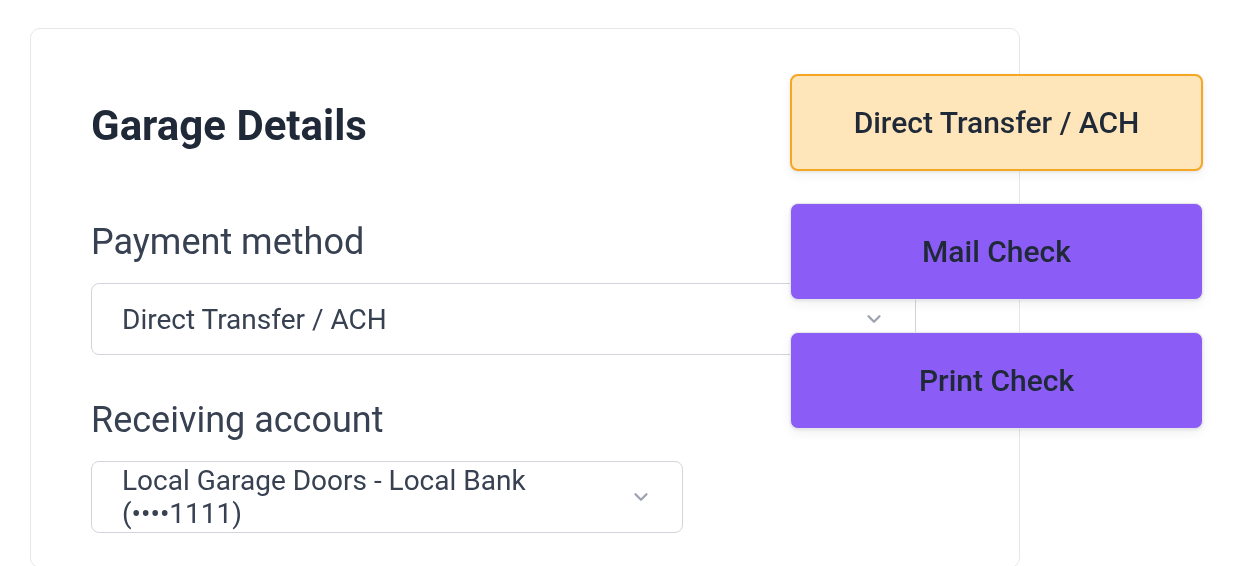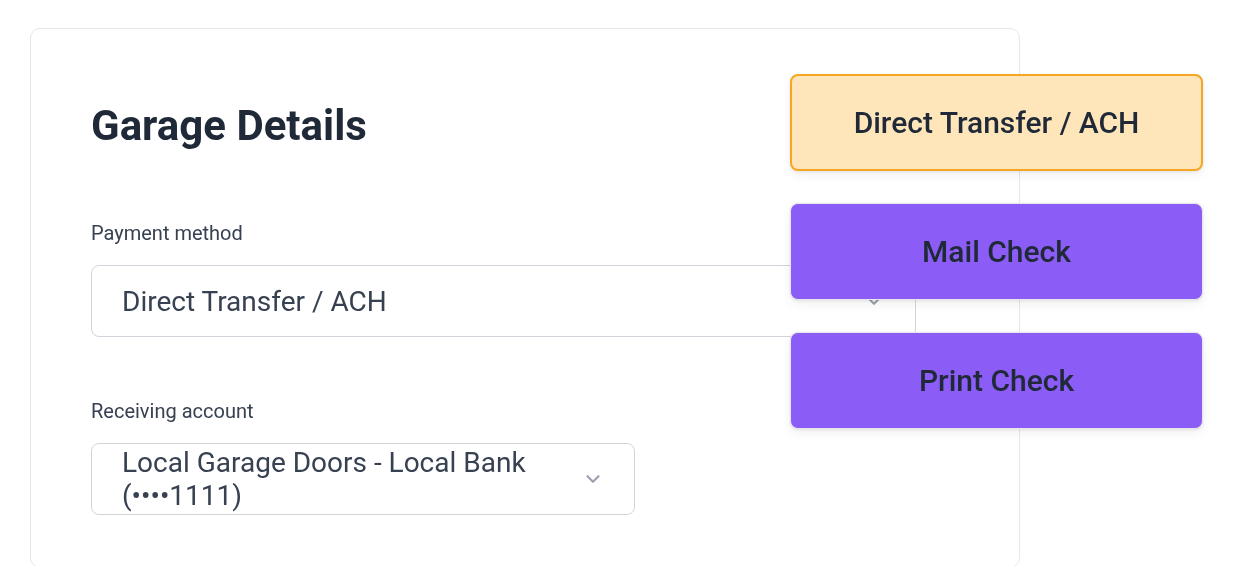--- a/index.html
+++ b/index.html
@@ -37,40 +37,40 @@
       position: absolute;
       left: 60px;
     }
     .group-method {
       top: 192px;
     }
     .group-account {
       top: 370px;
     }
     .field-label {
-      font-size: 20px;
+      font-size: 36px;
       font-weight: 400;
       color: #374151;
       margin-bottom: 20px;
       display: block;
     }
     .select-box {
       width: 825px;
       height: 72px;
       border: 1px solid #d1d5db;
       border-radius: 8px;
       background: #ffffff;
       display: flex;
       align-items: center;
       justify-content: space-between;
       padding: 0 30px;
       cursor: pointer;
     }
     .account-select {
-      width: 544px;
+      width: 592px;
     }
     .select-value {
       font-size: 28px;
       color: #374151;
       font-weight: 400;
     }
     .chevron {
       width: 22px;
       height: 22px;
       flex-shrink: 0;

